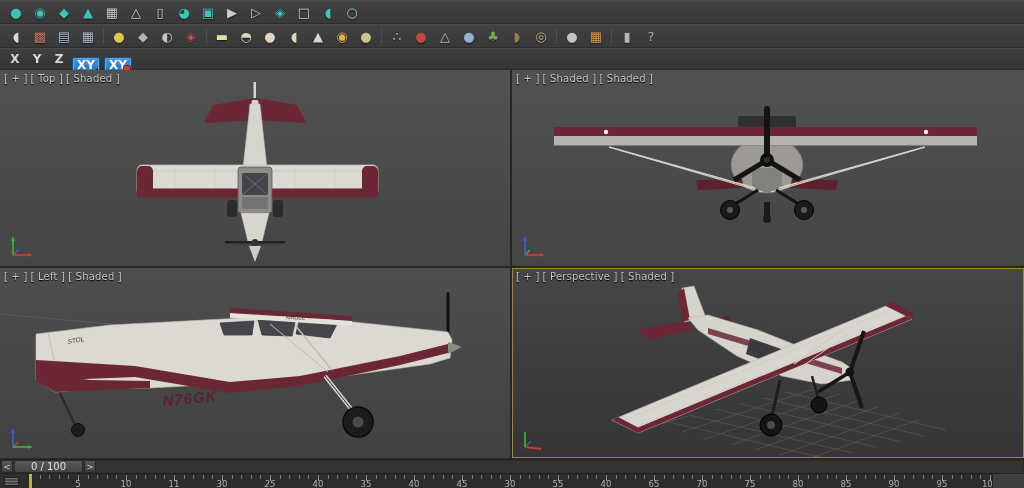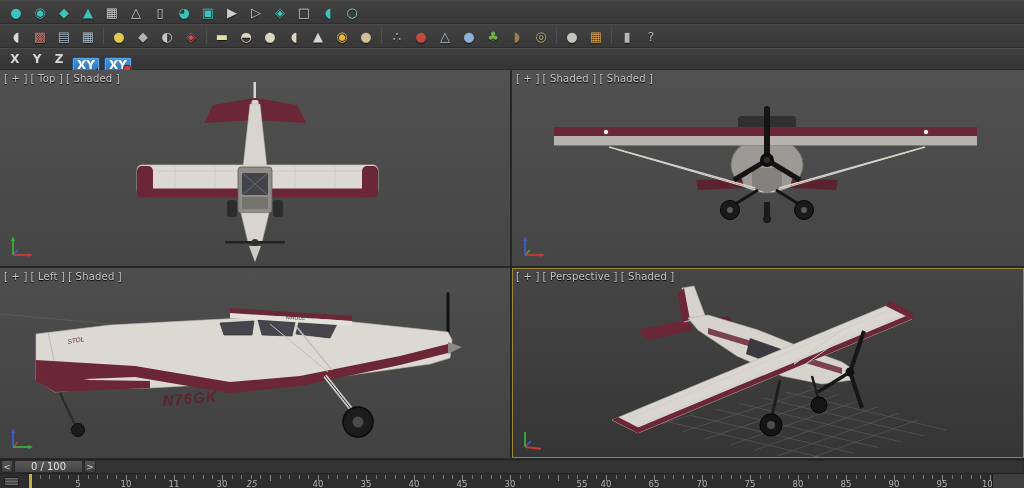--- a/index.html
+++ b/index.html
@@ -535,27 +535,27 @@
         <div class="tick major" style="left: 942px;"></div>
         <div class="tick" style="left: 951.6px;"></div>
         <div class="tick" style="left: 961.2px;"></div>
         <div class="tick" style="left: 970.8px;"></div>
         <div class="tick" style="left: 980.4px;"></div>
         <div class="tick major" style="left: 990px;"></div>
         <div class="rlabel" style="left: 78px;">5</div>
         <div class="rlabel" style="left: 126px;">10</div>
         <div class="rlabel" style="left: 174px;">11</div>
         <div class="rlabel" style="left: 222px;">30</div>
-        <div class="rlabel" style="left: 252px; font-style: italic;">25</div>
+        <div class="rlabel" style="left: 270px; font-style: italic;">25</div>
         <div class="rlabel" style="left: 318px;">40</div>
         <div class="rlabel" style="left: 366px;">35</div>
         <div class="rlabel" style="left: 414px;">40</div>
         <div class="rlabel" style="left: 462px;">45</div>
         <div class="rlabel" style="left: 510px;">30</div>
-        <div class="rlabel" style="left: 582px; text-align: center;">55</div>
+        <div class="rlabel" style="left: 558px; text-align: center;">55</div>
         <div class="rlabel" style="left: 606px;">40</div>
         <div class="rlabel" style="left: 654px;">65</div>
         <div class="rlabel" style="left: 702px; text-align: center;">70</div>
         <div class="rlabel" style="left: 750px;">75</div>
         <div class="rlabel" style="left: 798px;">80</div>
         <div class="rlabel" style="left: 846px;">85</div>
         <div class="rlabel" style="left: 894px;">90</div>
         <div class="rlabel" style="left: 942px;">95</div>
         <div class="rlabel" style="left: 990px;">100</div>
       </div>

